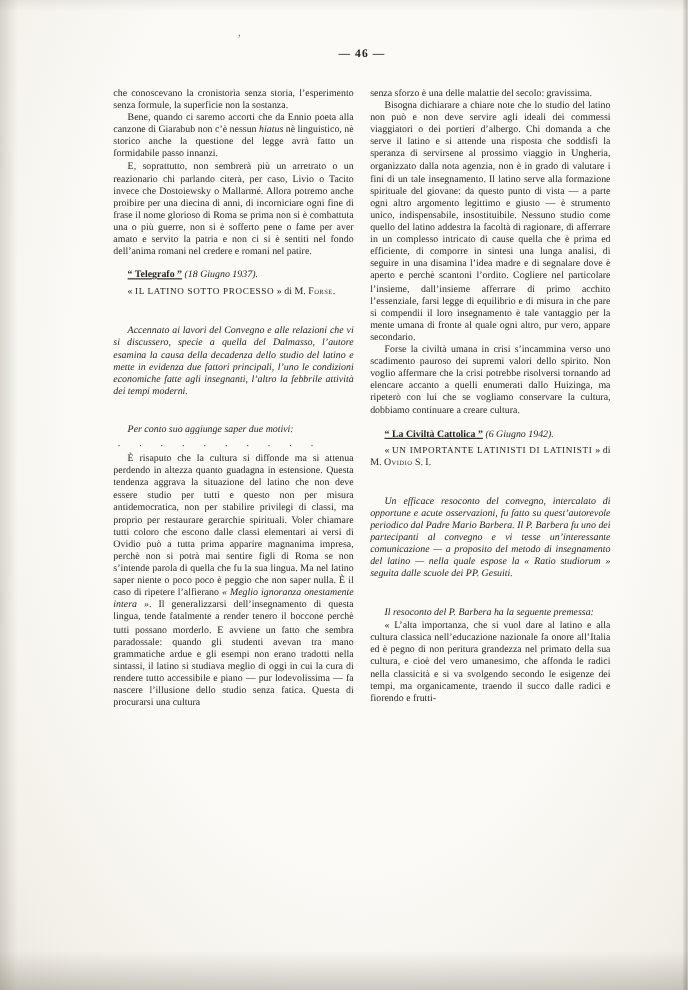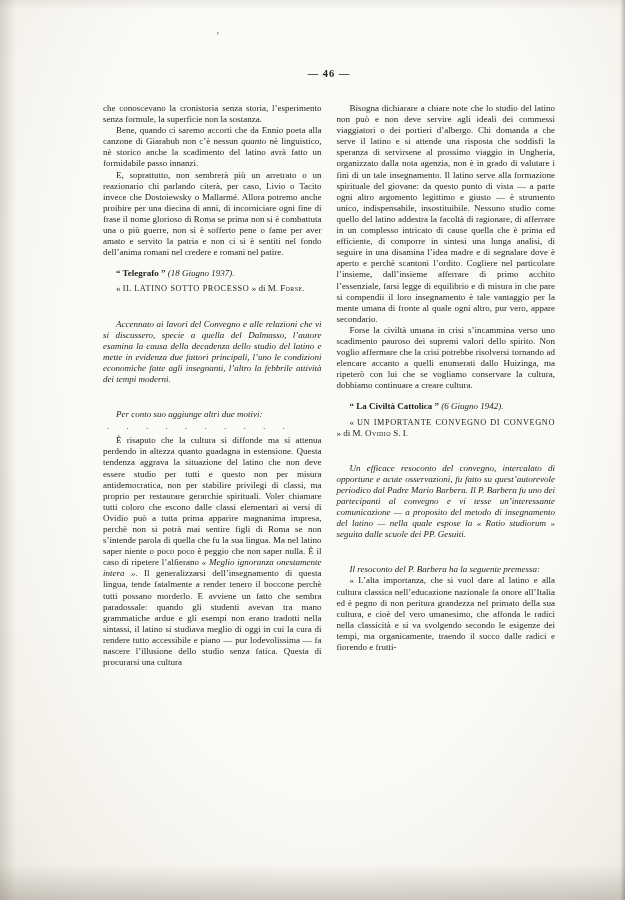--- a/index.html
+++ b/index.html
@@ -18,66 +18,67 @@
     background:
       linear-gradient(to right, rgba(110,102,88,0.22), rgba(110,102,88,0) 16px),
       linear-gradient(to left, rgba(70,64,55,0.32), rgba(70,64,55,0) 5px),
       linear-gradient(to top, rgba(110,102,88,0.30), rgba(110,102,88,0) 36px),
       linear-gradient(to bottom, rgba(110,102,88,0.10), rgba(110,102,88,0) 10px);
   }
   .speck {
     position: absolute; left: 216px; top: 30px;
     font-size: 10px; color: #6b655c;
   }
-  .content { position: absolute; left: 103px; top: 68px; width: 452px; }
+  .content { position: absolute; left: 103px; top: 44px; width: 452px; }
   .pagenum {
     text-align: center; font-size: 10.5px; font-weight: bold;
     letter-spacing: 1px; color: #211f1a; margin-bottom: 24px;
   }
   .cols { display: flex; gap: 15px; }
   .col {
     width: 218.5px; font-size: 9px; line-height: 11.1px;
     color: #211f1a; text-align: justify;
   }
   p.para { margin: 0; text-indent: 13px; hyphens: auto; -webkit-hyphens: auto; }
   p.noindent { text-indent: 0; }
   p.summary { font-style: italic; margin-top: 24px; }
   p.ref { margin-top: 10px; }
   p.title { margin-top: 4px; margin-bottom: 7px; }
   p.dots { text-indent: 4px; word-spacing: 13px; letter-spacing: 1px; margin: 1px 0 3px; text-align: left; }
   .s-n {}
   .s-i { font-style: italic; }
-  .s-b { font-weight: bold; }
+  .s-b { font-weight: bold; text-decoration: underline; }
   .s-sp { letter-spacing: 0.6px; font-size: 8.3px; }
   .s-sc { font-variant: small-caps; letter-spacing: 0.4px; }
 </style>
 </head>
 <body>
 
 <div class="page">
   <div class="vignette"></div>
   <div class="speck">’</div>
   <div class="content">
     <div class="pagenum">— 46 —</div>
     <div class="cols">
       <div class="col" id="col-left">
           <p class="para body noindent"><span class="s-n">che conoscevano la cronistoria senza storia, l’esperimento senza formule, la superficie non la sostanza.</span></p>
-          <p class="para body"><span class="s-n">Bene, quando ci saremo accorti che da Ennio poeta alla canzone di Giarabub non c’è nessun </span><span class="s-i">quanto</span><span class="s-n"> nè linguistico, nè storico anche la scadimento del latino avrà fatto un formidabile passo innanzi.</span></p>
+          <p class="para body"><span class="s-n">Bene, quando ci saremo accorti che da Ennio poeta alla canzone di Giarabub non c’è nessun </span><span class="s-i">hiatus</span><span class="s-n"> nè linguistico, nè storico anche la questione del legge avrà fatto un formidabile passo innanzi.</span></p>
           <p class="para body"><span class="s-n">E, soprattutto, non sembrerà più un arretrato o un reazionario chi parlando citerà, per caso, Livio o Tacito invece che Dostoiewsky o Mallarmé. Allora potremo anche proibire per una diecina di anni, di incorniciare ogni fine di frase il nome glorioso di Roma se prima non si è combattuta una o più guerre, non si è sofferto pene o fame per aver amato e servito la patria e non ci si è sentiti nel fondo dell’anima romani nel credere e romani nel patire.</span></p>
           <p class="para ref"><span class="s-b">“ Telegrafo ”</span><span class="s-i"> (18 Giugno 1937).</span></p>
           <p class="para title"><span class="s-n">« </span><span class="s-sp">IL LATINO SOTTO PROCESSO</span><span class="s-n"> » di M. </span><span class="s-sc">Forse</span><span class="s-n">.</span></p>
           <p class="para summary"><span class="s-n">Accennato ai lavori del Convegno e alle relazioni che vi si discussero, specie a quella del Dalmasso, l’autore esamina la causa della decadenza dello studio del latino e mette in evidenza due fattori principali, l’uno le condizioni economiche fatte agli insegnanti, l’altro la febbrile attività dei tempi moderni.</span></p>
-          <p class="para summary"><span class="s-n">Per conto suo aggiunge altri due motivi:</span></p>
+          <p class="para summary"><span class="s-n">Per conto suo aggiunge saper due motivi:</span></p>
           <p class="para dots noindent"><span class="s-n">. . . . . . . . . .</span></p>
           <p class="para body"><span class="s-n">È risaputo che la cultura si diffonde ma si attenua perdendo in altezza quanto guadagna in estensione. Questa tendenza aggrava la situazione del latino che non deve essere studio per tutti e questo non per misura antidemocratica, non per stabilire privilegi di classi, ma proprio per restaurare gerarchie spirituali. Voler chiamare tutti coloro che escono dalle classi elementari ai versi di Ovidio può a tutta prima apparire magnanima impresa, perchè non si potrà mai sentire figli di Roma se non s’intende parola di quella che fu la sua lingua. Ma nel latino saper niente o poco poco è peggio che non saper nulla. È il caso di ripetere l’alfierano </span><span class="s-i">« Meglio ignoranza onestamente intera »</span><span class="s-n">. Il generalizzarsi dell’insegnamento di questa lingua, tende fatalmente a render tenero il boccone perchè tutti possano morderlo. E avviene un fatto che sembra paradossale: quando gli studenti avevan tra mano grammatiche ardue e gli esempi non erano tradotti nella sintassi, il latino si studiava meglio di oggi in cui la cura di rendere tutto accessibile e piano — pur lodevolissima — fa nascere l’illusione dello studio senza fatica. Questa di procurarsi una cultura</span></p>
         </div>
       <div class="col" id="col-right">
+          <p class="para body noindent"><span class="s-n">senza sforzo è una delle malattie del secolo: gravissima.</span></p>
           <p class="para body"><span class="s-n">Bisogna dichiarare a chiare note che lo studio del latino non può e non deve servire agli ideali dei commessi viaggiatori o dei portieri d’albergo. Chi domanda a che serve il latino e si attende una risposta che soddisfi la speranza di servirsene al prossimo viaggio in Ungheria, organizzato dalla nota agenzia, non è in grado di valutare i fini di un tale insegnamento. Il latino serve alla formazione spirituale del giovane: da questo punto di vista — a parte ogni altro argomento legittimo e giusto — è strumento unico, indispensabile, insostituibile. Nessuno studio come quello del latino addestra la facoltà di ragionare, di afferrare in un complesso intricato di cause quella che è prima ed efficiente, di comporre in sintesi una lunga analisi, di seguire in una disamina l’idea madre e di segnalare dove è aperto e perchè scantoni l’ordito. Cogliere nel particolare l’insieme, dall’insieme afferrare di primo acchito l’essenziale, farsi legge di equilibrio e di misura in che pare si compendii il loro insegnamento è tale vantaggio per la mente umana di fronte al quale ogni altro, pur vero, appare secondario.</span></p>
           <p class="para body"><span class="s-n">Forse la civiltà umana in crisi s’incammina verso uno scadimento pauroso dei supremi valori dello spirito. Non voglio affermare che la crisi potrebbe risolversi tornando ad elencare accanto a quelli enumerati dallo Huizinga, ma ripeterò con lui che se vogliamo conservare la cultura, dobbiamo continuare a creare cultura.</span></p>
           <p class="para ref"><span class="s-b">“ La Civiltà Cattolica ”</span><span class="s-i"> (6 Giugno 1942).</span></p>
-          <p class="para title"><span class="s-n">« </span><span class="s-sp">UN IMPORTANTE CONVEGNO DI CONVEGNO</span><span class="s-n"> » di M. </span><span class="s-sc">Ovidio</span><span class="s-n"> S. I.</span></p>
+          <p class="para title"><span class="s-n">« </span><span class="s-sp">UN IMPORTANTE LATINISTI DI LATINISTI</span><span class="s-n"> » di M. </span><span class="s-sc">Ovidio</span><span class="s-n"> S. I.</span></p>
           <p class="para summary"><span class="s-n">Un efficace resoconto del convegno, intercalato di opportune e acute osservazioni, fu fatto su quest’autorevole periodico dal Padre Mario Barbera. Il P. Barbera fu uno dei partecipanti al convegno e vi tesse un’interessante comunicazione — a proposito del metodo di insegnamento del latino — nella quale espose la « Ratio studiorum » seguita dalle scuole dei PP. Gesuiti.</span></p>
           <p class="para summary"><span class="s-n">Il resoconto del P. Barbera ha la seguente premessa:</span></p>
           <p class="para body"><span class="s-n">« L’alta importanza, che si vuol dare al latino e alla cultura classica nell’educazione nazionale fa onore all’Italia ed è pegno di non peritura grandezza nel primato della sua cultura, e cioè del vero umanesimo, che affonda le radici nella classicità e si va svolgendo secondo le esigenze dei tempi, ma organicamente, traendo il succo dalle radici e fiorendo e frutti-</span></p>
         </div>
     </div>
   </div>
 </div>
 
 </body></html>

